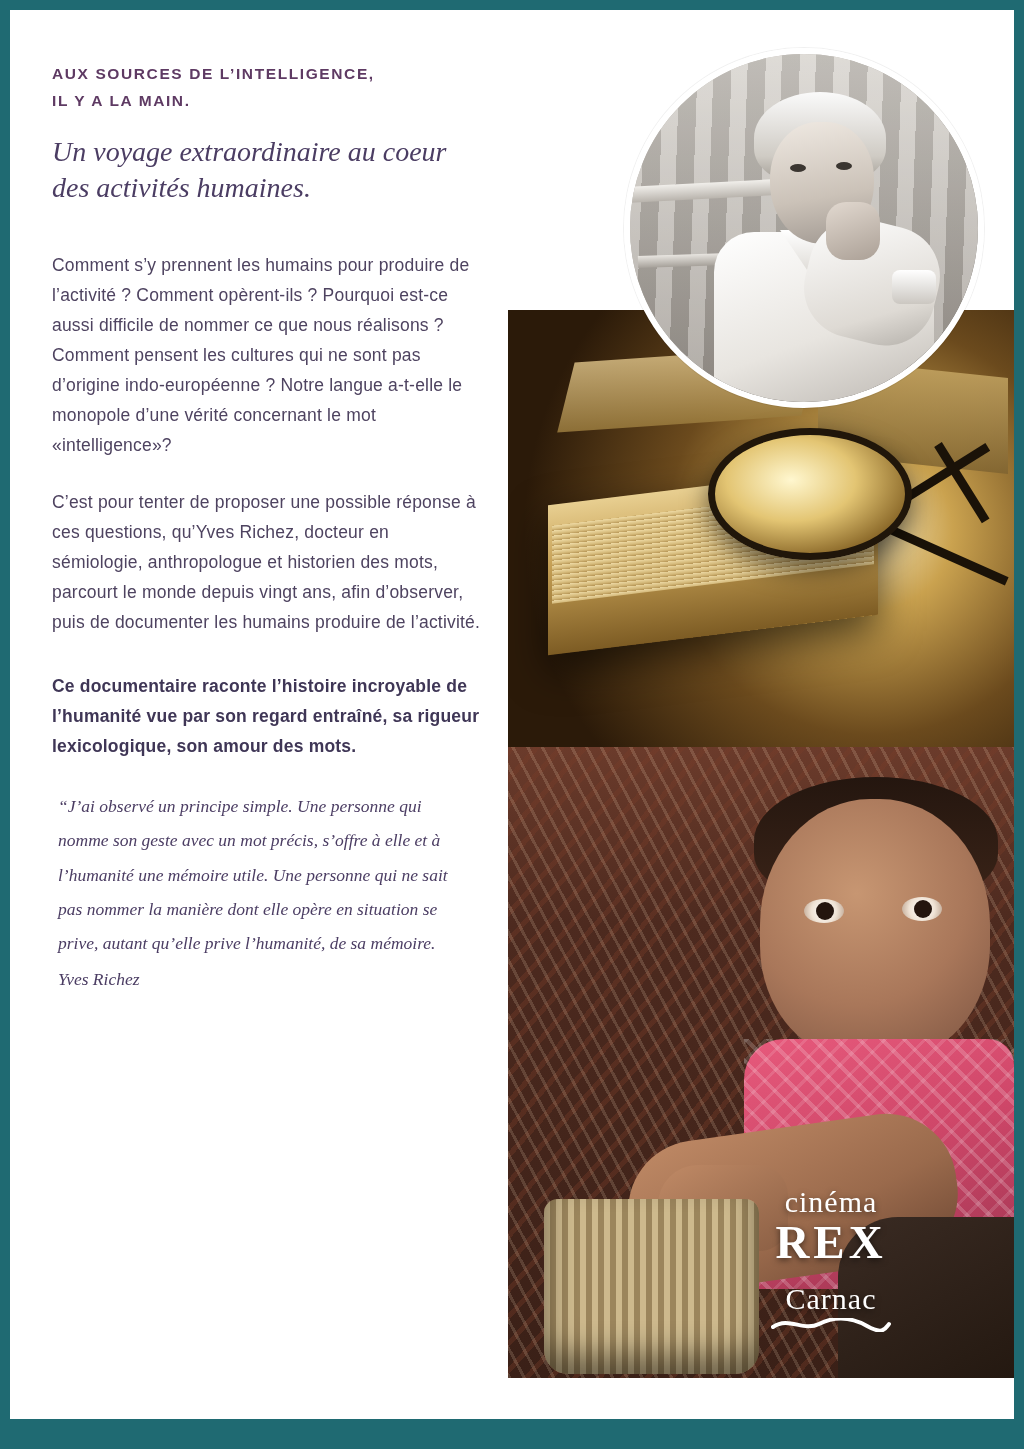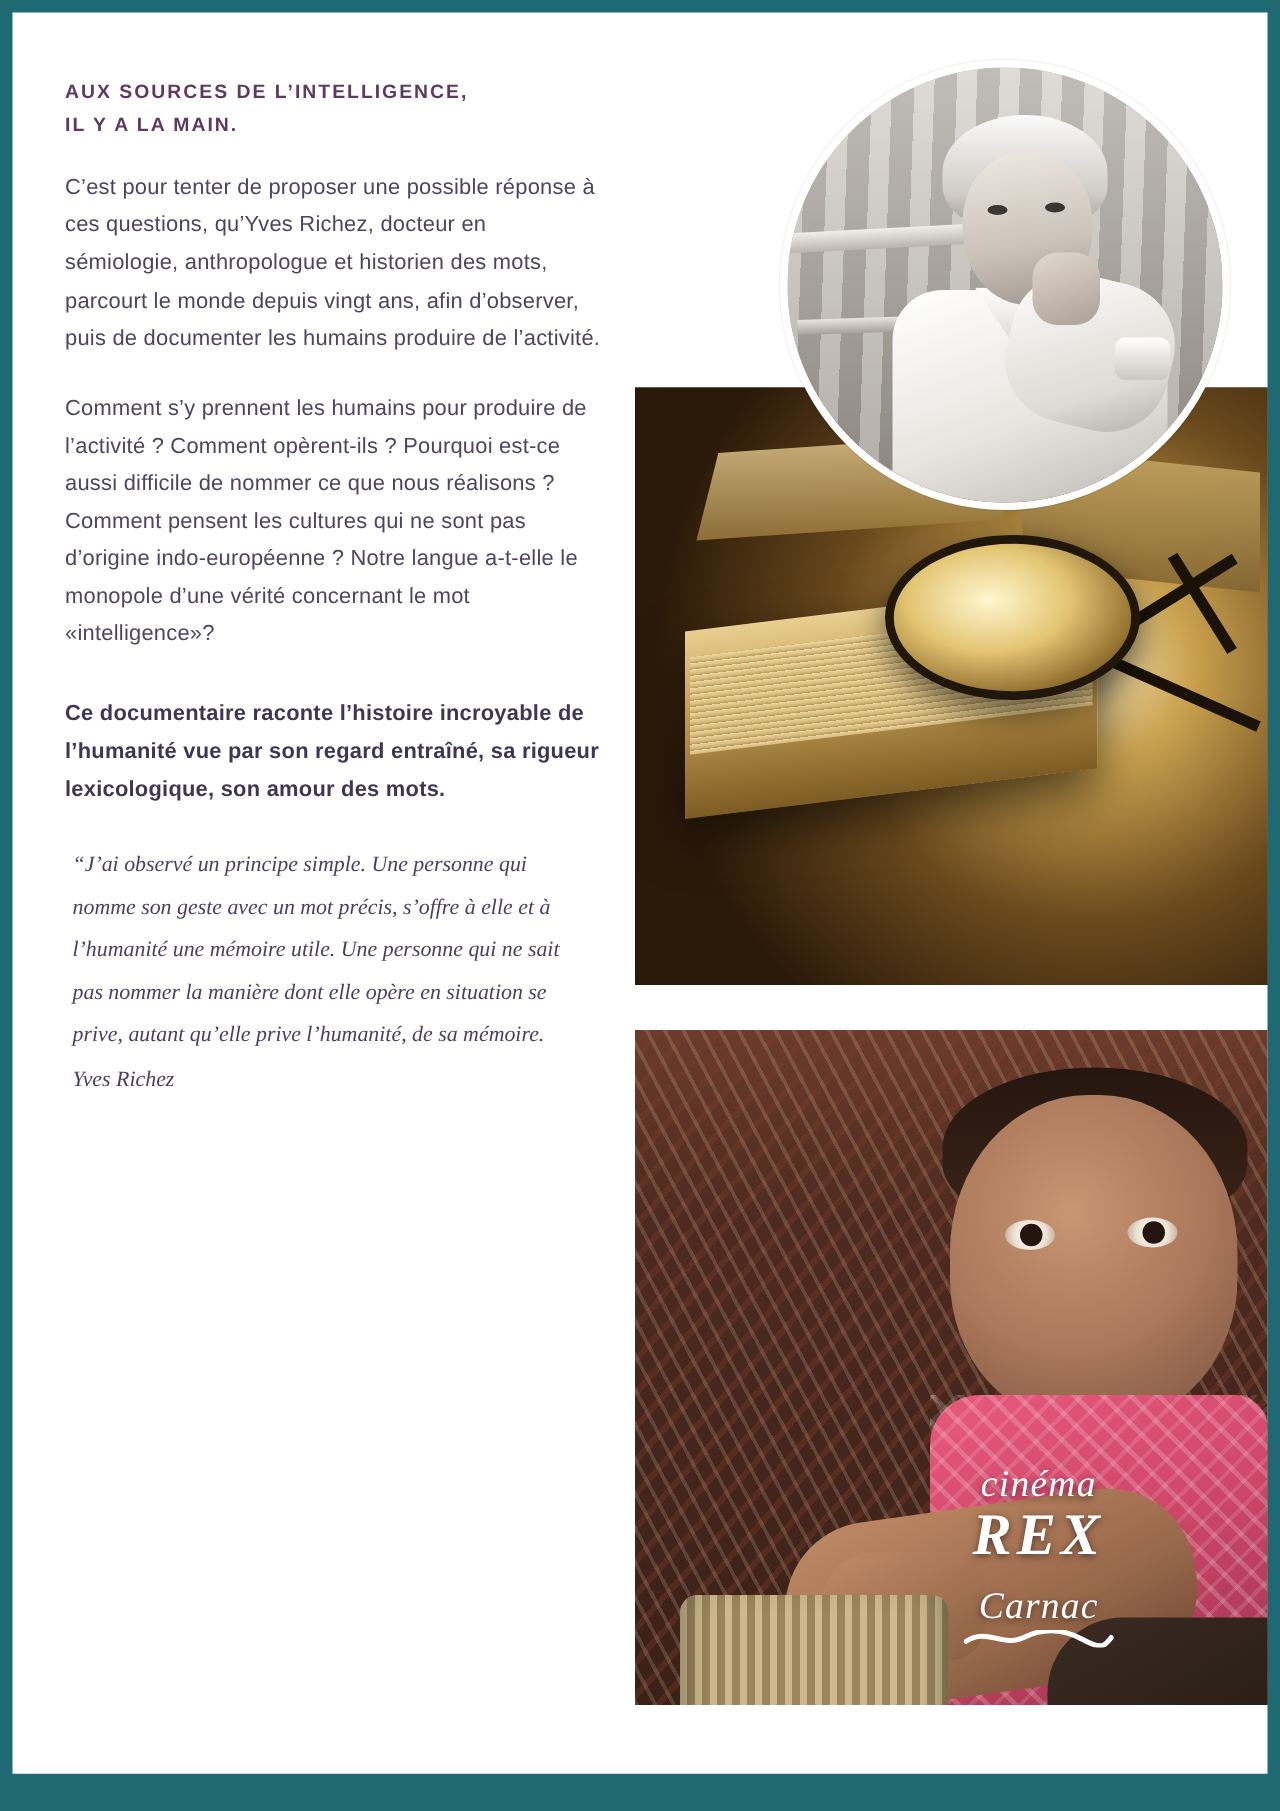--- a/index.html
+++ b/index.html
@@ -170,26 +170,25 @@
     position: absolute;
     left: 310px; top: 58px;
     width: 190px; height: 96px;
     background: linear-gradient(180deg, #c8a966, #7d6230);
     transform: skewY(6deg);
     opacity: 0.8;
   }
 
   .photo-child {
     position: absolute;
-    top: 824px; left: 0;
-    width: 506px; height: 540px;
+    top: 747px; left: 0;
+    width: 506px; height: 631px;
     background:
       linear-gradient(180deg, #6b3b2b 0%, #4d2a1f 28%, #3a2017 100%);
     overflow: hidden;
-    font-style: italic;
   }
   .thatch {
     position: absolute; inset: 0;
     background:
       repeating-linear-gradient(62deg, rgba(255,228,195,0.16) 0px, rgba(255,228,195,0.16) 3px, rgba(0,0,0,0) 3px, rgba(0,0,0,0) 13px),
       repeating-linear-gradient(-48deg, rgba(120,60,40,0.35) 0px, rgba(120,60,40,0.35) 5px, rgba(0,0,0,0) 5px, rgba(0,0,0,0) 18px);
   }
   .child-head {
     position: absolute;
     left: 252px; top: 52px;
@@ -458,23 +457,24 @@
       <div class="p-hand"></div>
       <div class="p-cuff"></div>
     </div>
   </div>
 
   <div class="content">
 
     <p class="kicker" style="white-space: pre-line;">AUX SOURCES DE L’INTELLIGENCE,
 IL Y A LA MAIN.</p>
 
-
+    <p class="subtitle">Un voyage extraordinaire au coeur des activités humaines.</p>
+
+    <p class="body-par">Comment s’y prennent les humains pour produire de l’activité ? Comment opèrent-ils ? Pourquoi est-ce aussi difficile de nommer ce que nous réalisons ? Comment pensent les cultures qui ne sont pas d’origine indo-européenne ? Notre langue a-t-elle le monopole d’une vérité concernant le mot «intelligence»?</p>
     <p class="body-par">C’est pour tenter de proposer une possible réponse à ces questions, qu’Yves Richez, docteur en sémiologie, anthropologue et historien des mots, parcourt le monde depuis vingt ans, afin d’observer, puis de documenter les humains produire de l’activité.</p>
-    <p class="body-par">Comment s’y prennent les humains pour produire de l’activité ? Comment opèrent-ils ? Pourquoi est-ce aussi difficile de nommer ce que nous réalisons ? Comment pensent les cultures qui ne sont pas d’origine indo-européenne ? Notre langue a-t-elle le monopole d’une vérité concernant le mot «intelligence»?</p>
 
     <p class="body-par bold">Ce documentaire raconte l’histoire incroyable de l’humanité vue par son regard entraîné, sa rigueur lexicologique, son amour des mots.</p>
 
     <blockquote class="quote">
       <span>“J’ai observé un principe simple. Une personne qui nomme son geste avec un mot précis, s’offre à elle et à l’humanité une mémoire utile. Une personne qui ne sait pas nommer la manière dont elle opère en situation se prive, autant qu’elle prive l’humanité, de sa mémoire.</span>
       <span class="sig">Yves Richez</span>
     </blockquote>
   </div>
 
 </div>

